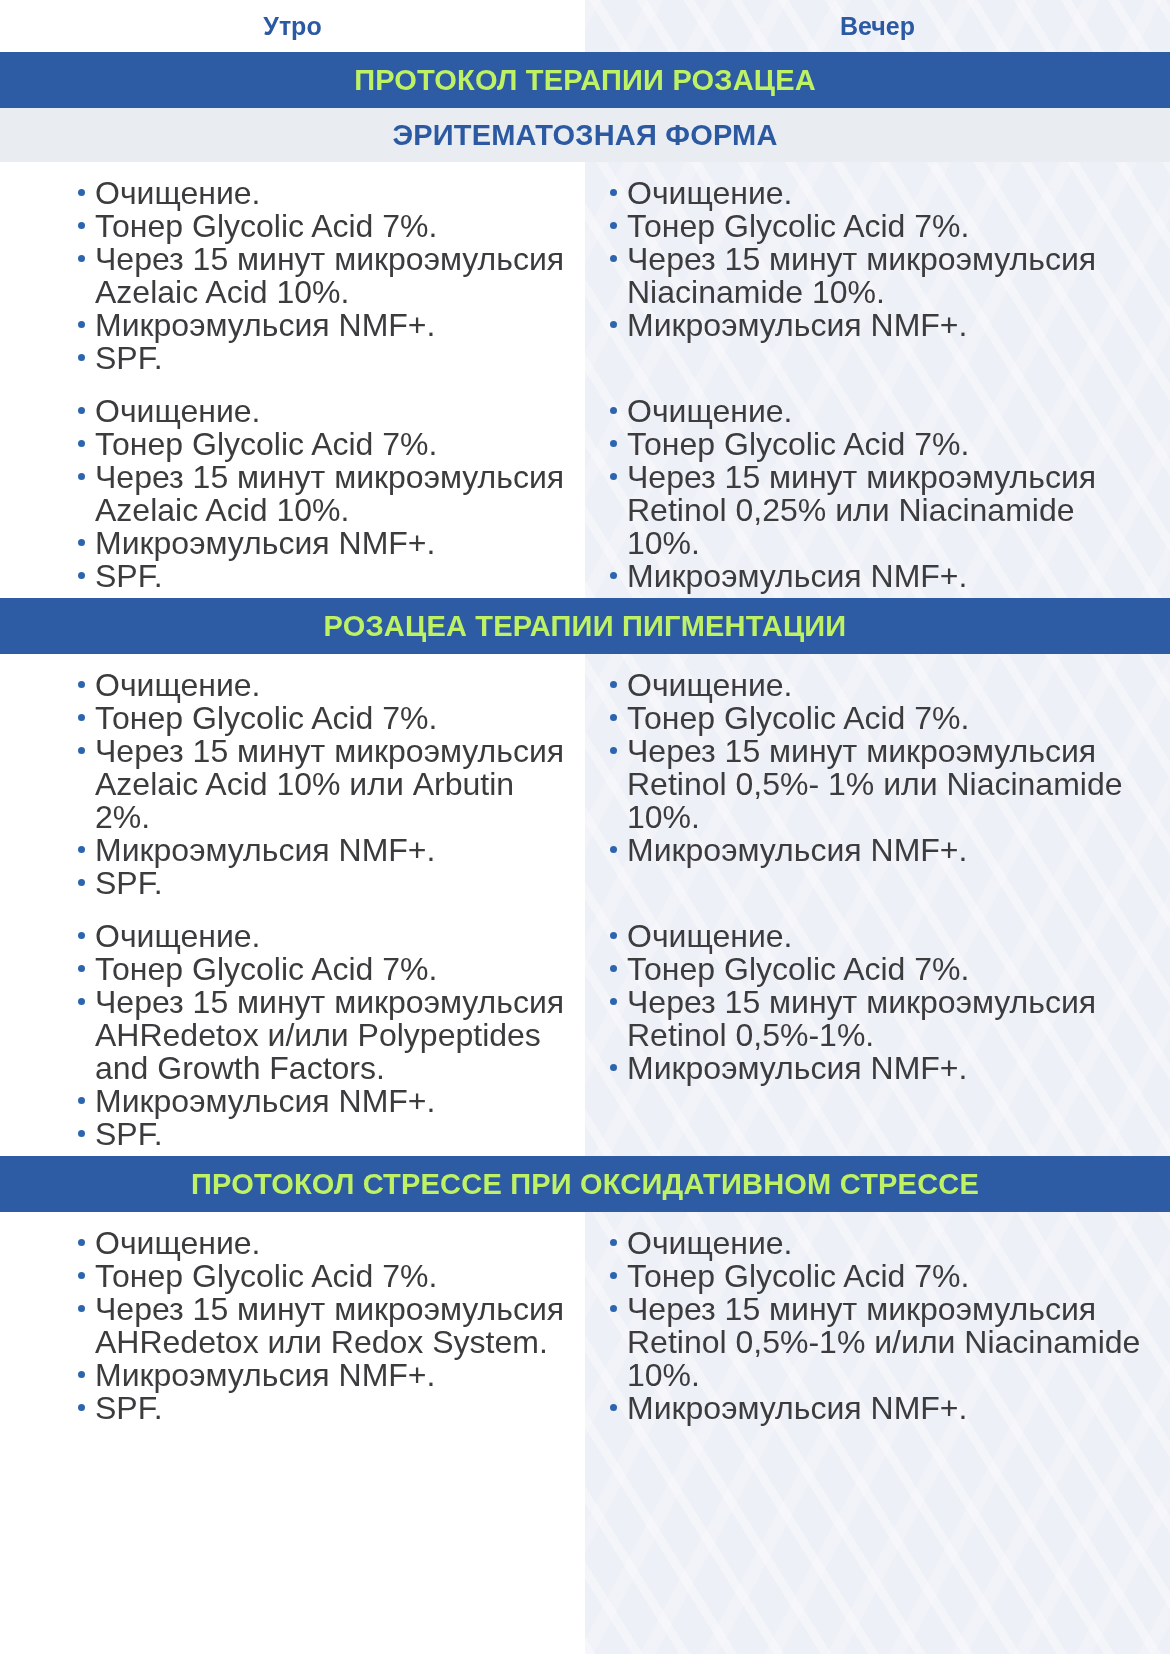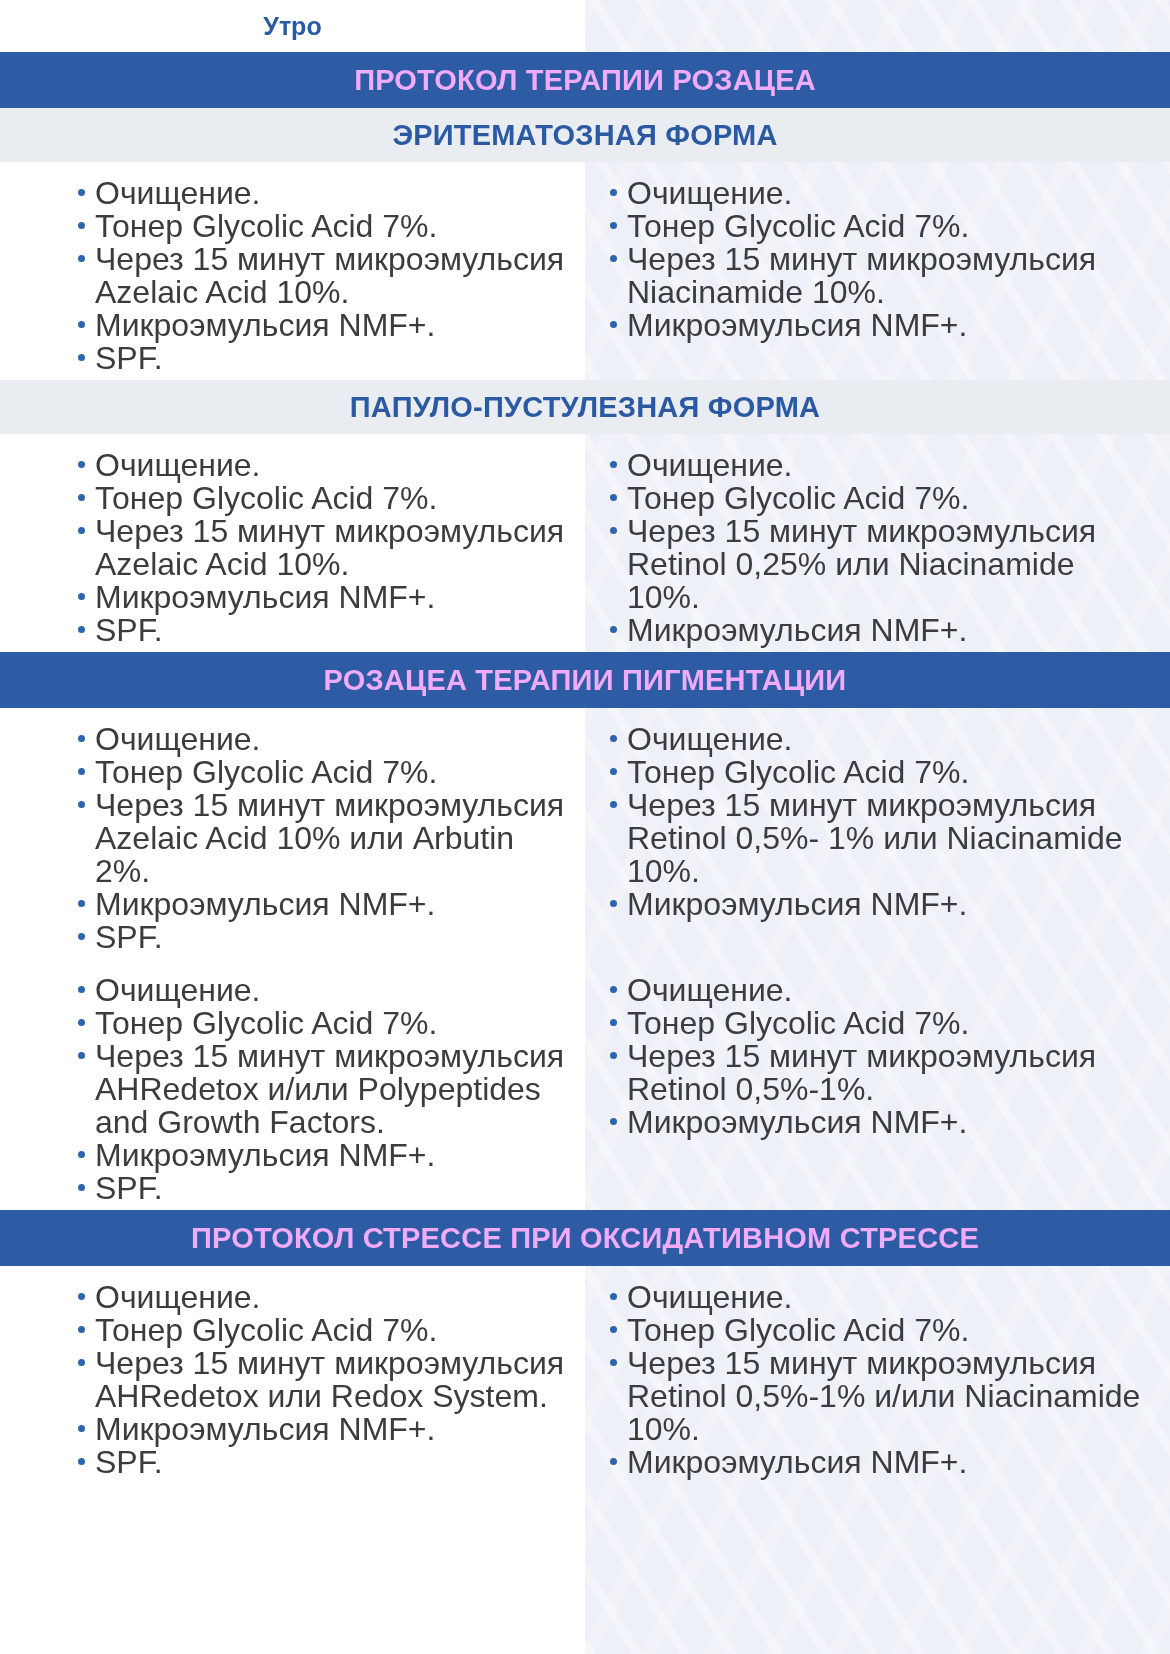--- a/index.html
+++ b/index.html
@@ -20,21 +20,21 @@
   .page-content{position:relative;z-index:1;}
 
   
   .header-row{display:flex;height:52px;}
   .header-cell{
     width:585px;display:flex;align-items:center;justify-content:center;
     color:#2b5aa3;font-weight:bold;font-size:25px;
   }
   
   .banner-dark{
-    height:56px;line-height:56px;background:#2d5ba4;color:#f0abfc;
+    height:56px;line-height:56px;background:#2d5ba4;color:#bef264;
     text-align:center;font-weight:bold;font-size:29px;letter-spacing:0.2px;
     white-space:nowrap;
   }
   .banner-light{
     height:54px;line-height:54px;background:#e9ecf1;color:#2b5aa3;
     text-align:center;font-weight:bold;font-size:29px;letter-spacing:0.2px;
     white-space:nowrap;
   }
   
   .content-row{display:flex;padding:15px 0 5px 0;}
@@ -54,20 +54,23 @@
 </head>
 <body>
 
 <div class="evening-bg"></div>
 
 <div class="page-content">
   <div class="header-row">
     <div class="header-cell">
       <span>Утро</span>
     </div>
+    <div class="header-cell">
+      <span>Вечер</span>
+    </div>
   </div>
   <div>
       <div class="banner-dark">ПРОТОКОЛ ТЕРАПИИ РОЗАЦЕА</div>
       <div class="banner-light">ЭРИТЕМАТОЗНАЯ ФОРМА</div>
       <div class="content-row">
         <div class="col morning">
           <ul class="steps">
             <li class="step">Очищение.</li>
             <li class="step">Тонер Glycolic Acid 7%.</li>
             <li class="step">Через 15 минут микроэмульсия
@@ -79,21 +82,20 @@
         <div class="col evening">
           <ul class="steps">
             <li class="step">Очищение.</li>
             <li class="step">Тонер Glycolic Acid 7%.</li>
             <li class="step">Через 15 минут микроэмульсия
 Niacinamide 10%.</li>
             <li class="step">Микроэмульсия NMF+.</li>
           </ul>
         </div>
       </div>
-      <div class="banner-light">ПАПУЛО-ПУСТУЛЕЗНАЯ ФОРМА</div>
       <div class="content-row">
         <div class="col morning">
           <ul class="steps">
             <li class="step">Очищение.</li>
             <li class="step">Тонер Glycolic Acid 7%.</li>
             <li class="step">Через 15 минут микроэмульсия
 Azelaic Acid 10%.</li>
             <li class="step">Микроэмульсия NMF+.</li>
             <li class="step">SPF.</li>
           </ul>

